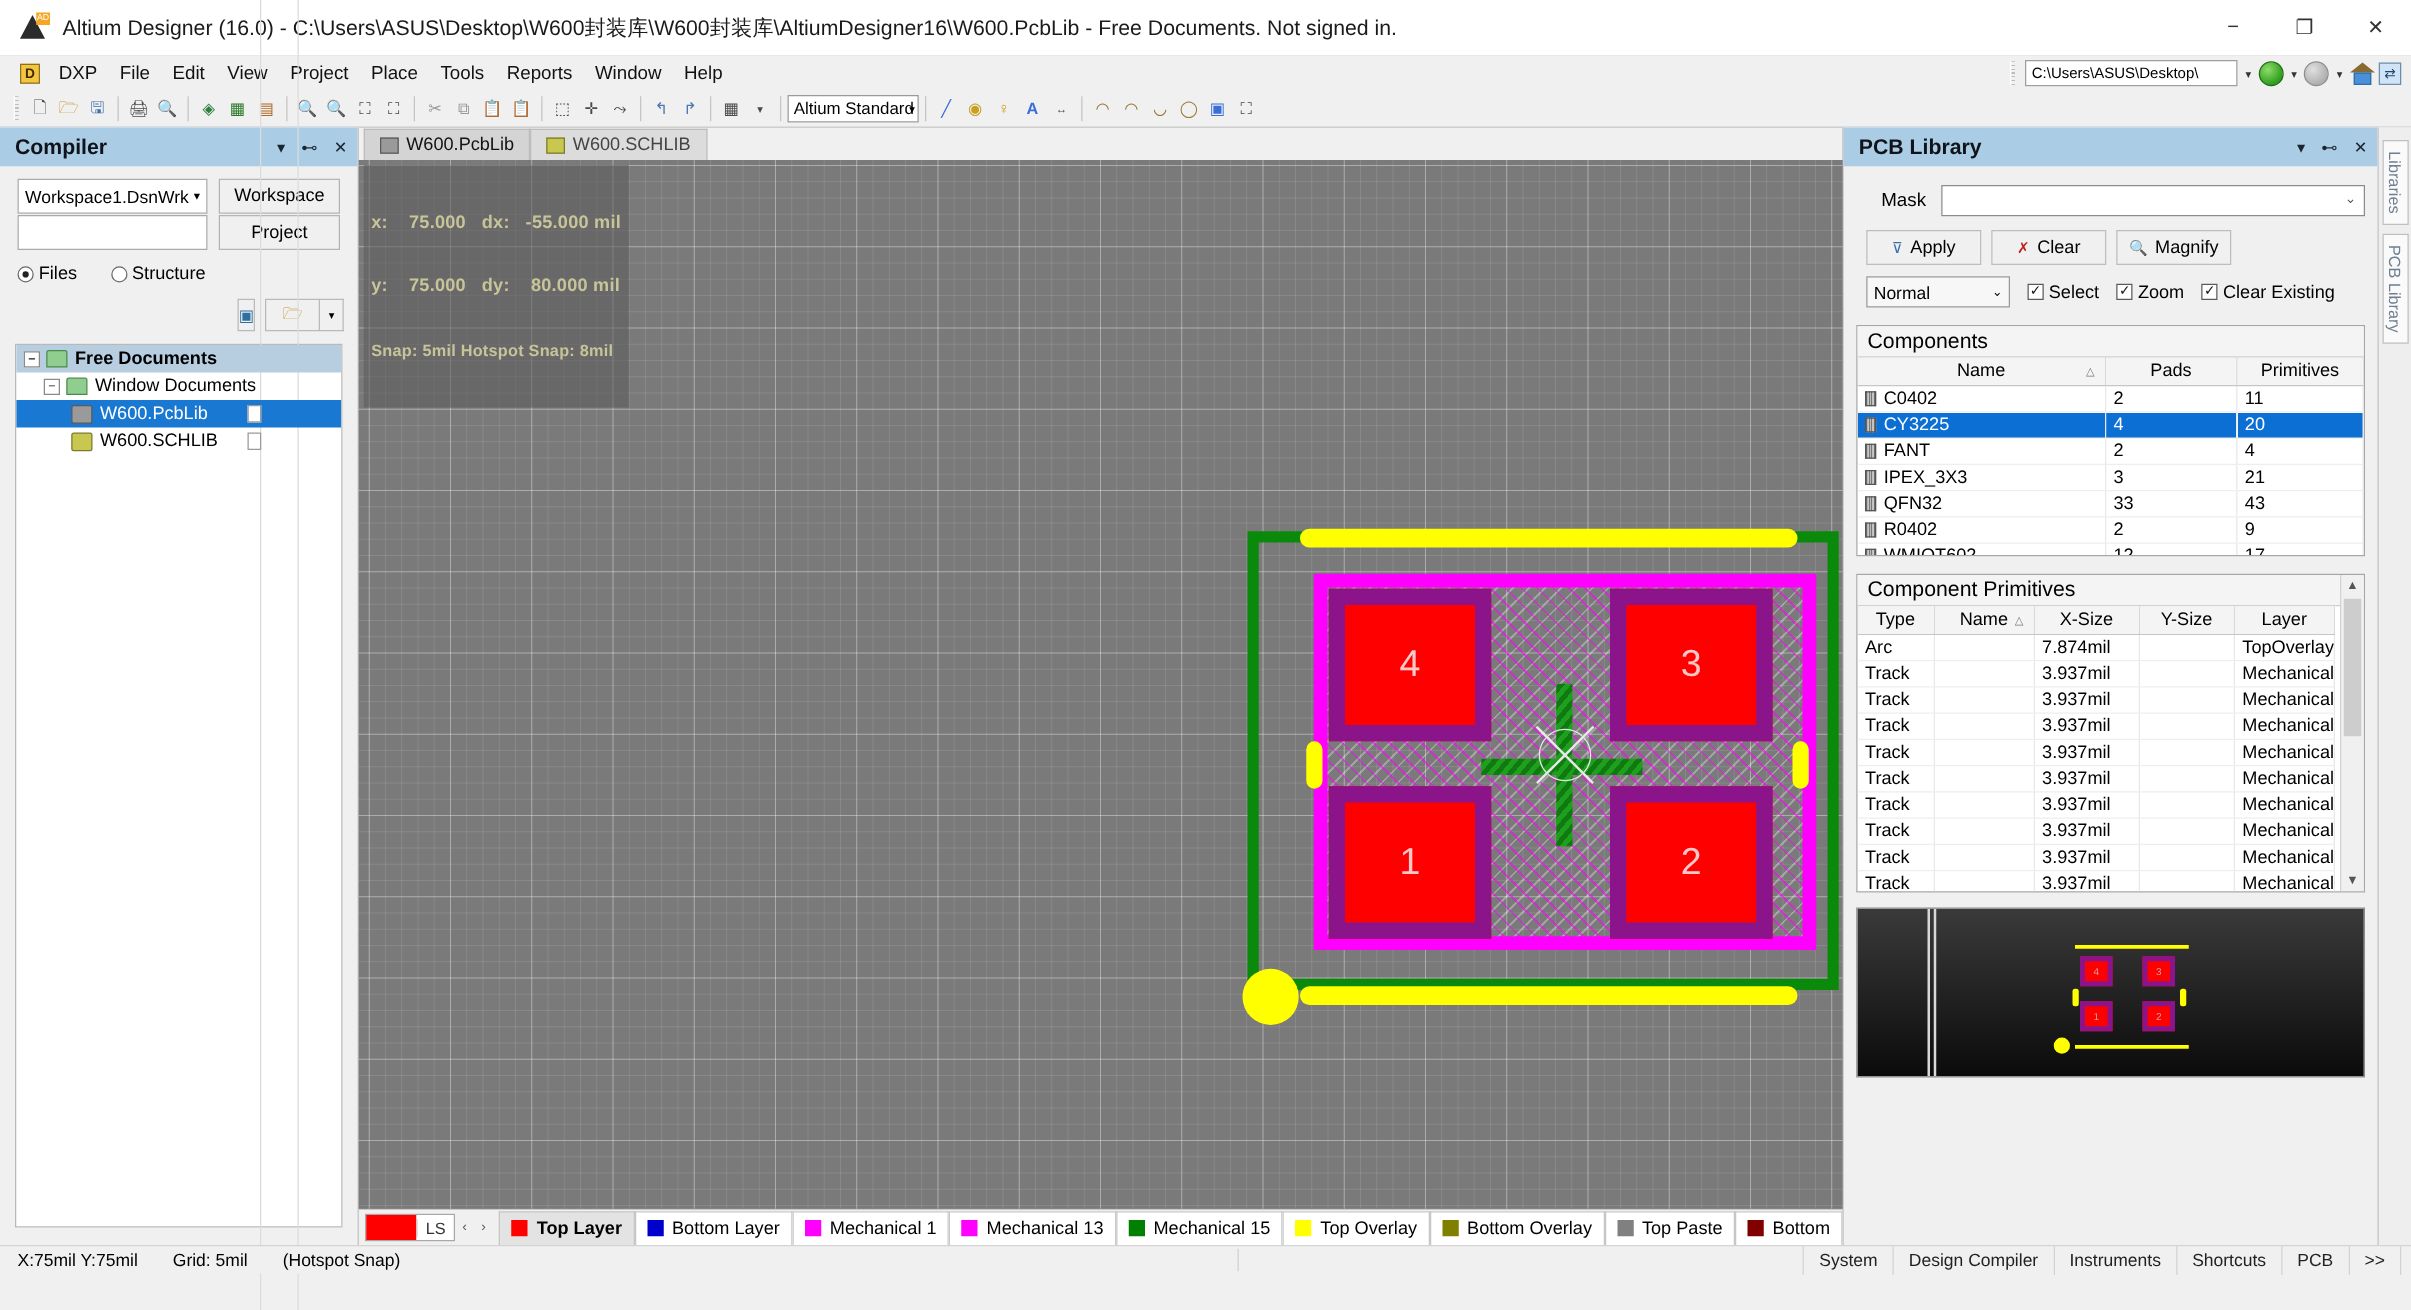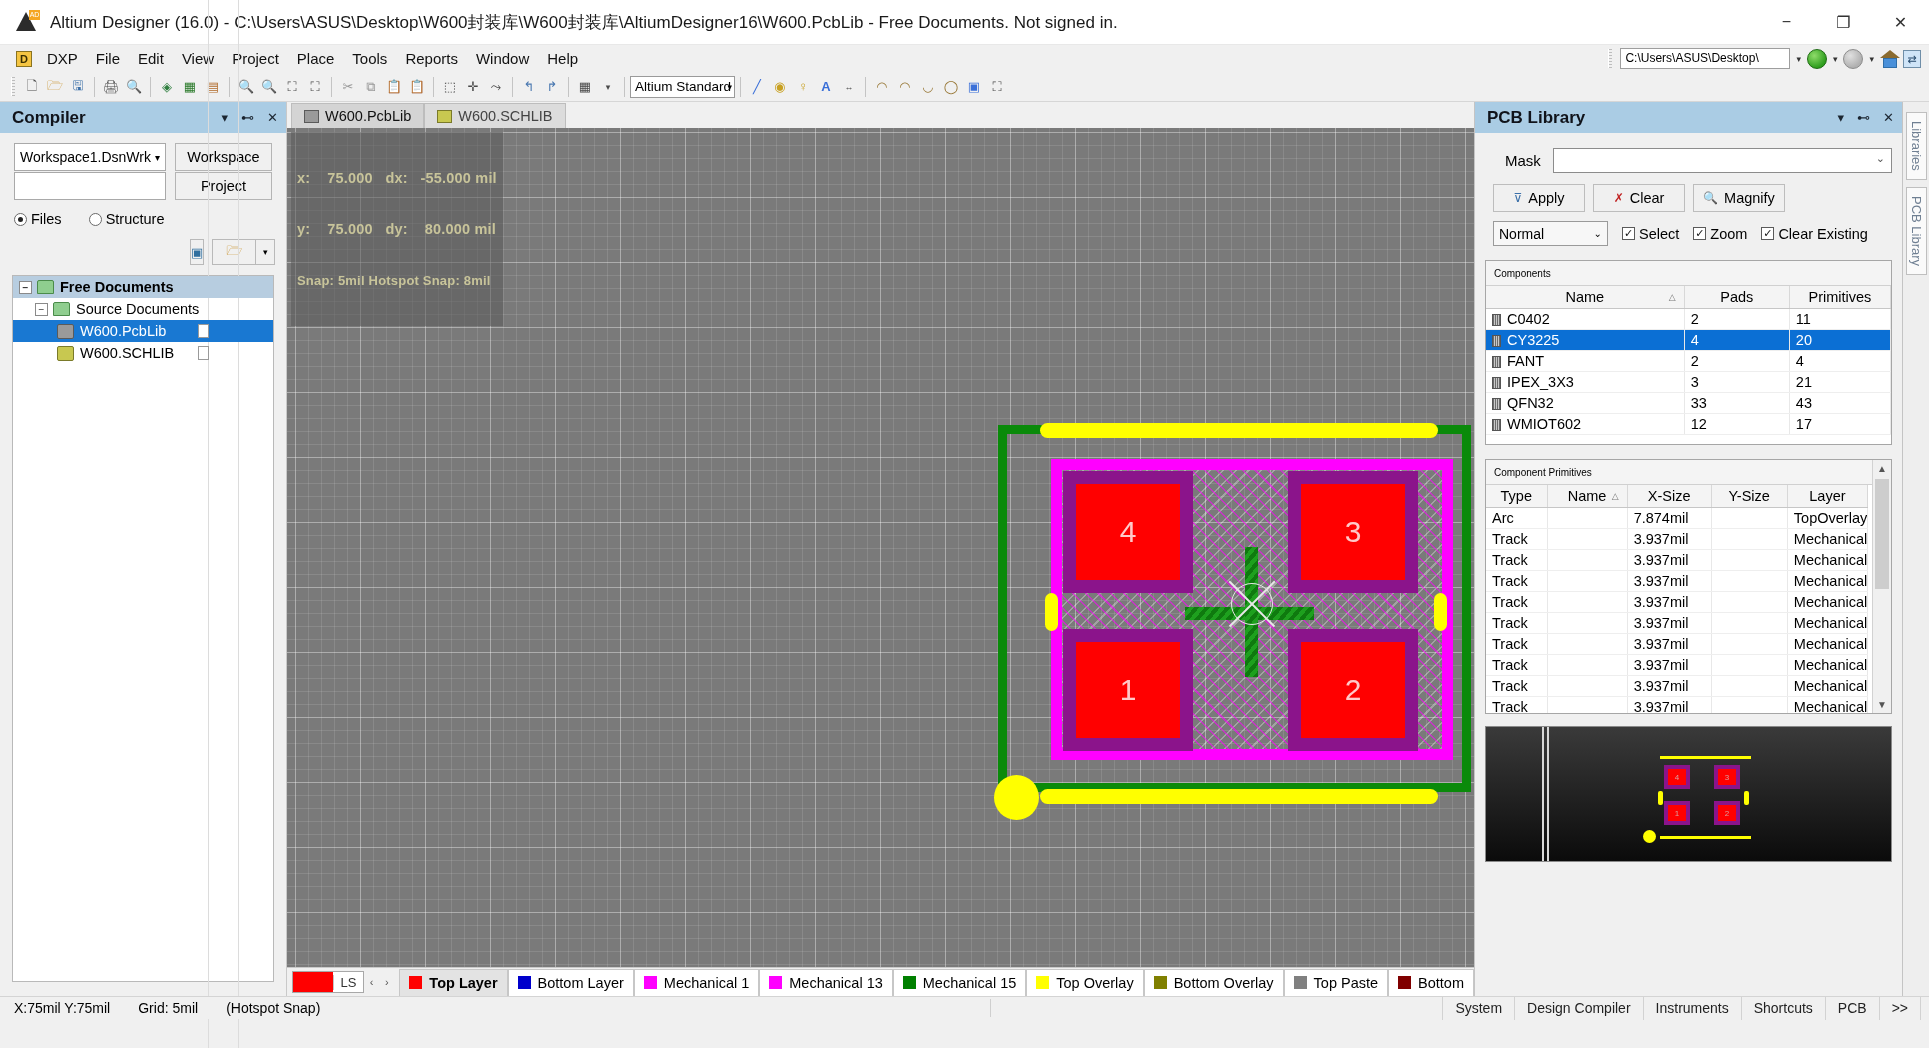--- a/index.html
+++ b/index.html
@@ -202,21 +202,21 @@
              display:flex; align-items:center; justify-content:center; gap:6px; font-size:14.5px; }
   .plb-opts { display:flex; align-items:center; gap:14px; margin-top:9px; padding-left:8px; }
   .small-dd { width:115px; height:25px; border:1px solid #9a9a9a; background:#f7f7f7; font-size:14px;
               display:flex; align-items:center; padding-left:5px; position:relative; }
   .small-dd .arw { position:absolute; right:5px; font-size:10px; }
   .chk { display:flex; align-items:center; gap:4px; font-size:14.5px; }
   .chk .bx { width:13px;height:13px;border:1px solid #5a5a5a; background:#fff; color:#111;
              font-size:11px; line-height:11px; text-align:center; }
   .grp { margin:14px 10px 0 10px; border:1px solid #a6a6a6; background:#fff; }
   .grp-title { height:25px; background:#f4f4f4; display:flex; align-items:center; padding-left:8px;
-               font-size:10px; border-bottom:1px solid #d0d0d0; position:relative; }
+               font-size:17px; border-bottom:1px solid #d0d0d0; position:relative; }
   table.dt { width:100%; border-collapse:collapse; font-size:14.5px; table-layout:fixed; }
   table.dt th { background:#f4f4f4; font-weight:normal; text-align:center; padding:3px 6px;
                 border-right:1px solid #d8d8d8; border-bottom:1px solid #c6c6c6; position:relative;}
   table.dt td { padding:2px 6px; border-right:1px solid #e8e8e8; border-bottom:1px solid #eeeeee;
                 white-space:nowrap; overflow:hidden; }
   table.dt tr.sel td { background:#0b6fd4; color:#fff; }
   .cico { display:inline-block; width:9px; height:12px; margin-right:6px; vertical-align:-2px;
           background:repeating-linear-gradient(to right,#6c6c6c 0 1px,#c8c8c8 1px 2px);
           border:1px solid #555; }
   .sortarw { position:absolute; right:8px; top:6px; font-size:9px; color:#777; }
@@ -388,21 +388,21 @@
 
         <div class="tnode head">
           <span class="exp">−</span>
           <span class="fold"></span>
           <span>Free Documents</span>
         </div>
 
         <div class="tnode lvl2">
           <span class="exp">−</span>
           <span class="fold"></span>
-          <span>Source Documents</span>
+          <span>Window Documents</span>
         </div>
 
         <div class="tnode lvl3 sel">
           <span class="docico" style="background:#9a9a9a;border:1px solid #5a5a5a;border-radius:2px"></span>
           <span>W600.PcbLib</span>
           <span class="pgico"></span>
         </div>
 
         <div class="tnode lvl3">
           <span class="docico" style="background:#c8c850;border:1px solid #7a7a2a;border-radius:2px"></span>
@@ -601,20 +601,25 @@
             </tr>
             <tr>
               <td><span class="cico"></span><span>IPEX_3X3</span></td>
               <td>3</td>
               <td>21</td>
             </tr>
             <tr>
               <td><span class="cico"></span><span>QFN32</span></td>
               <td>33</td>
               <td>43</td>
+            </tr>
+            <tr>
+              <td><span class="cico"></span><span>R0402</span></td>
+              <td>2</td>
+              <td>9</td>
             </tr>
             <tr>
               <td><span class="cico"></span><span>WMIOT602</span></td>
               <td>12</td>
               <td>17</td>
             </tr>
 
           </tbody>
         </table>
       </div>

